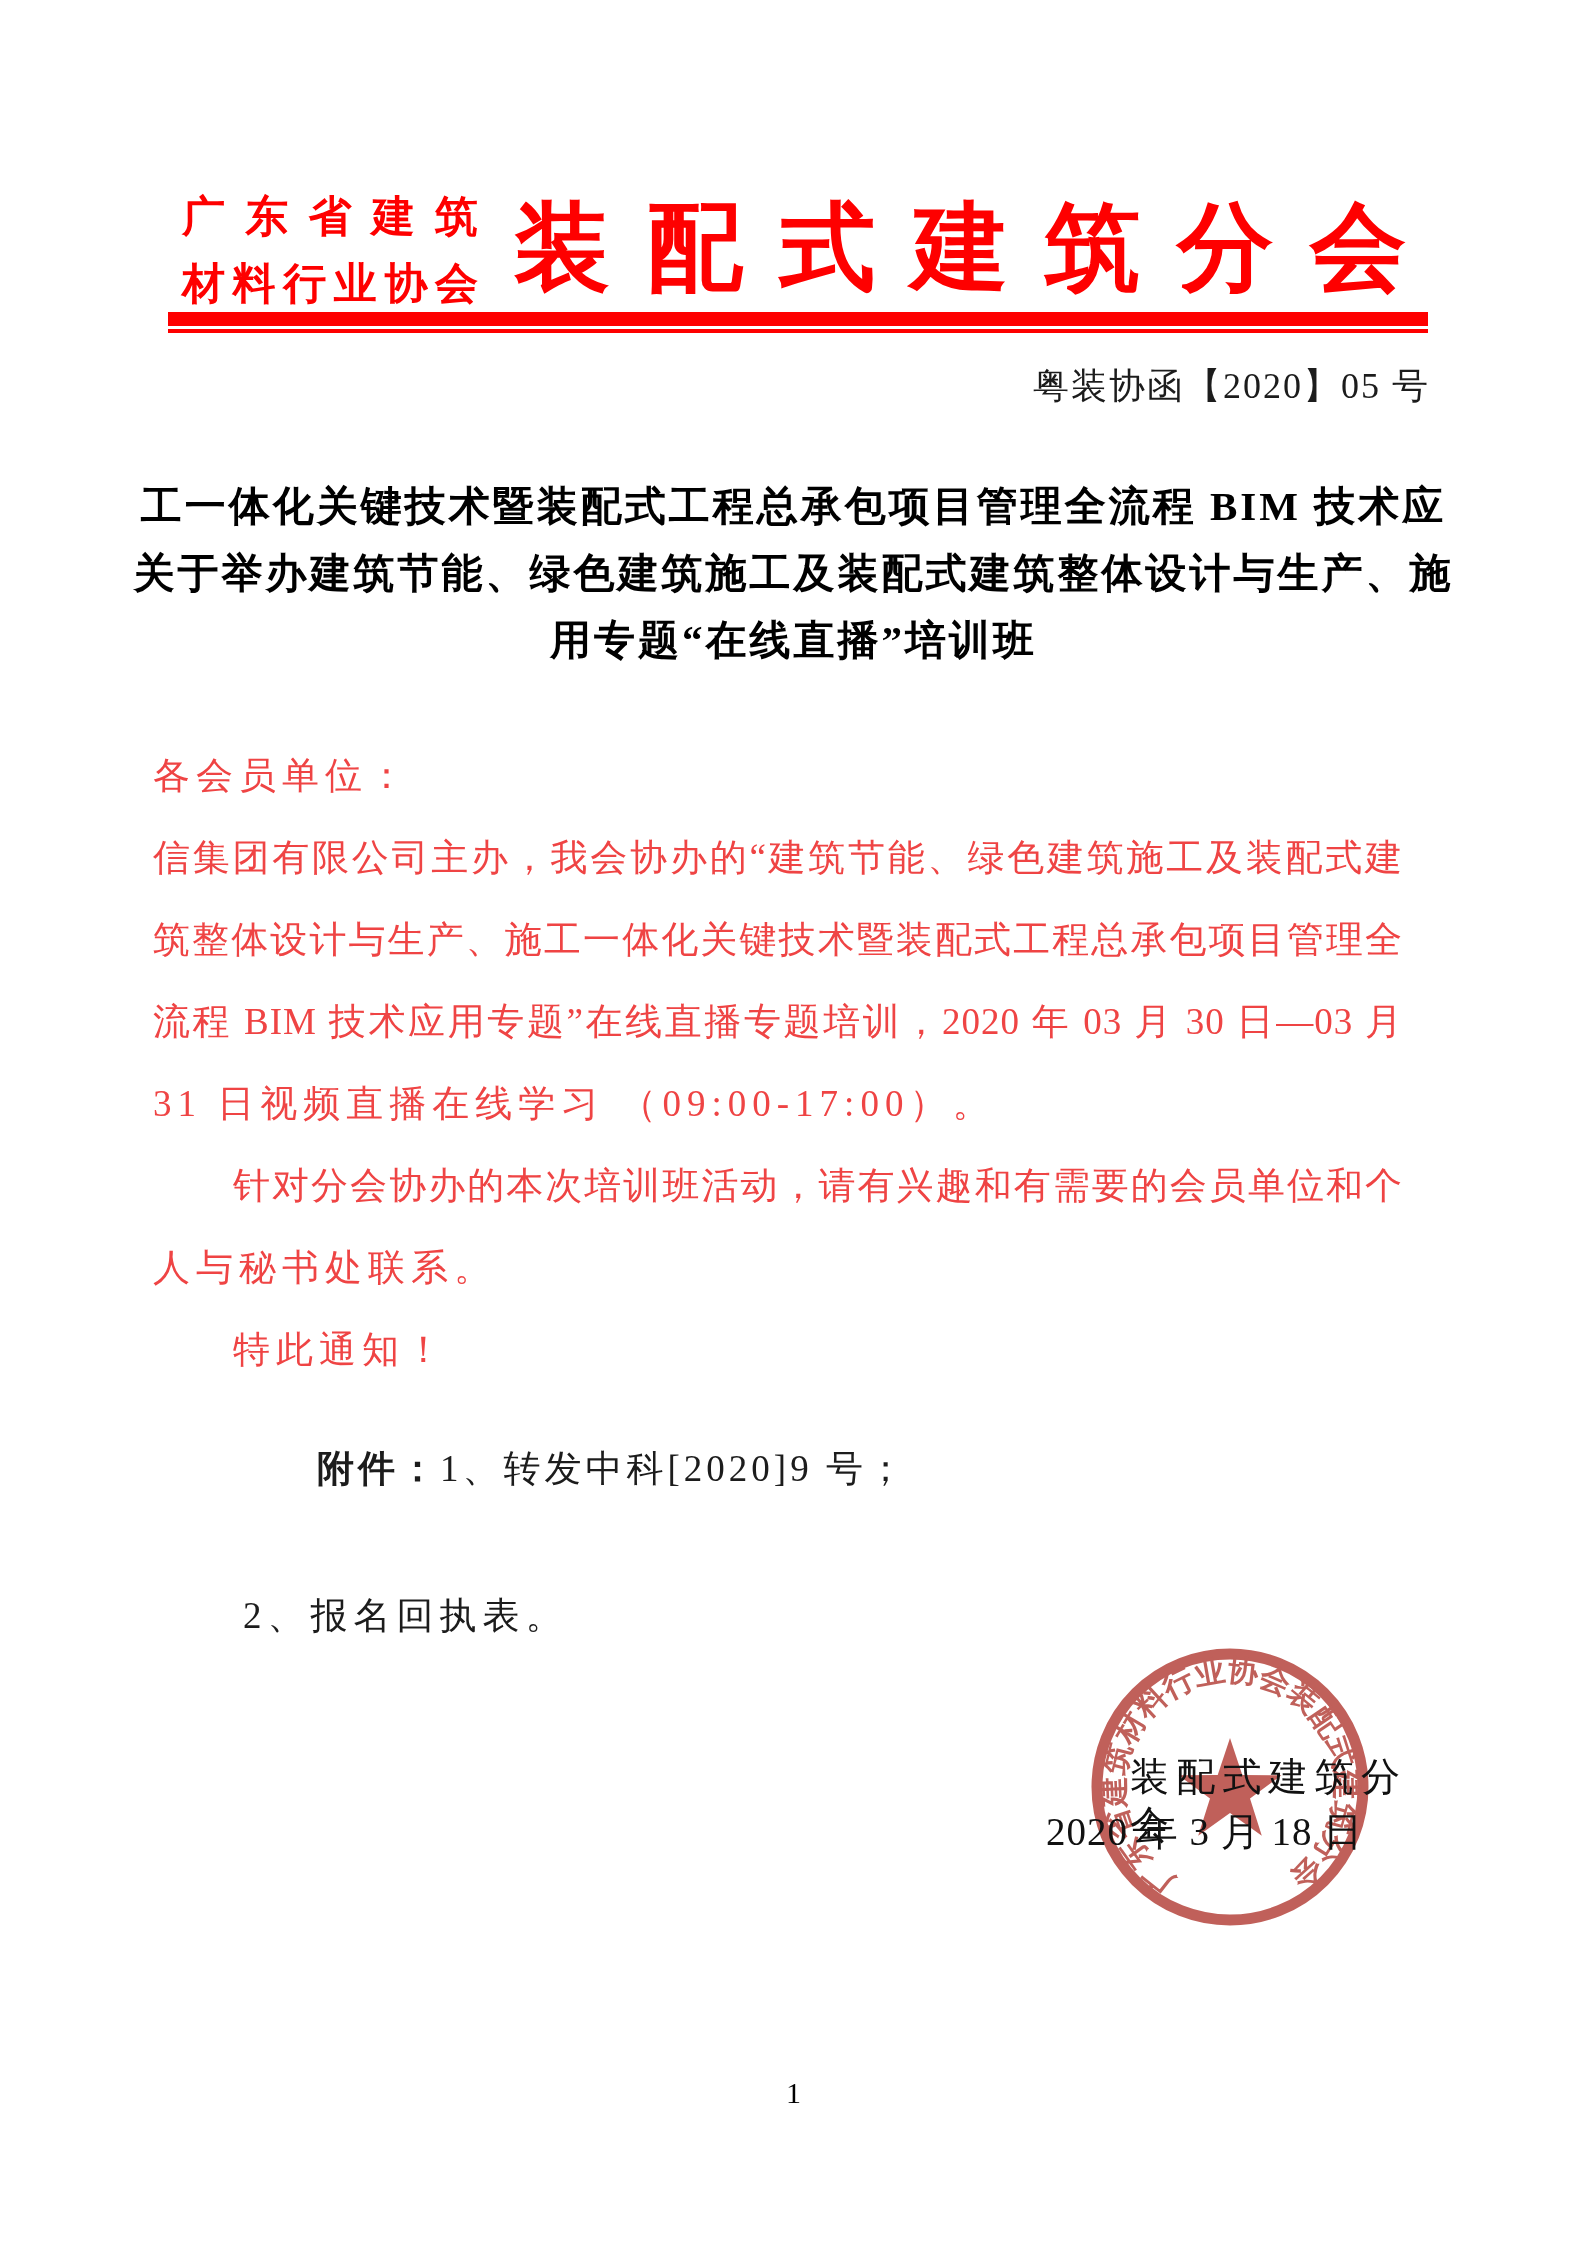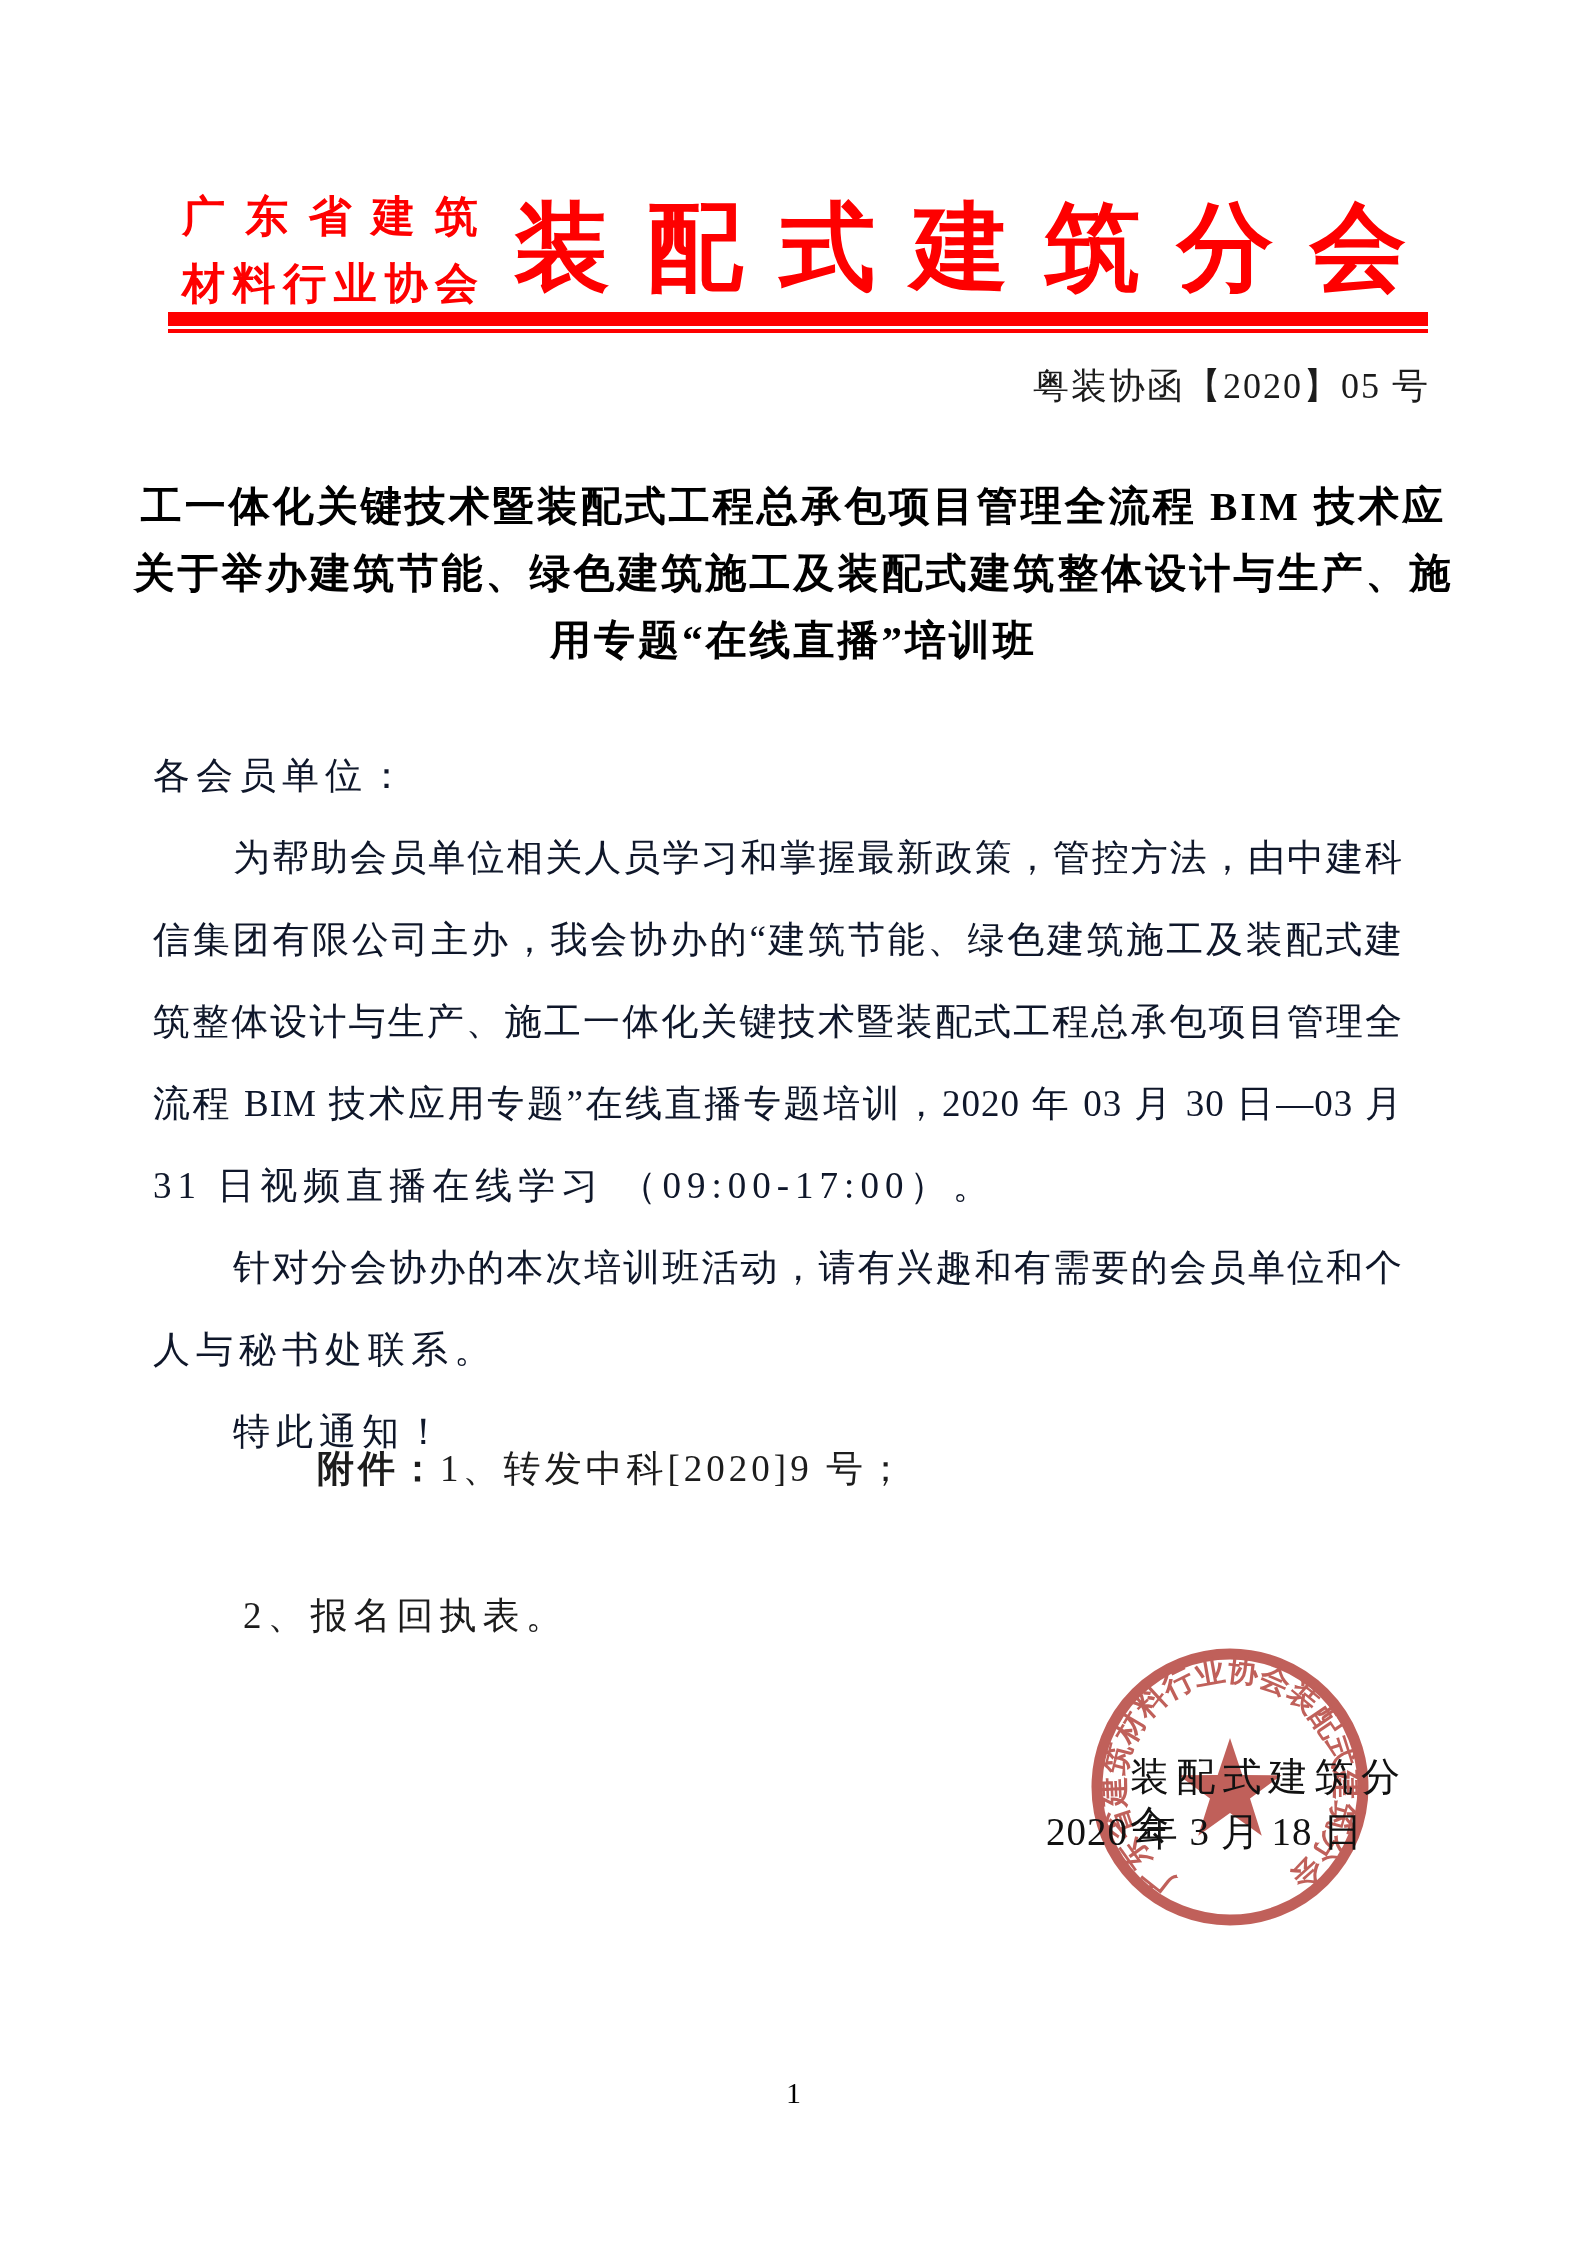--- a/index.html
+++ b/index.html
@@ -27,21 +27,21 @@
   .doc-number{
     position:absolute;top:364px;right:157px;font-size:36px;letter-spacing:2px;line-height:44px;
   }
   
   .title{
     position:absolute;left:75px;top:473px;width:1437px;text-align:center;
     font-weight:bold;font-size:41px;line-height:67px;letter-spacing:3px;color:#000;
   }
   
   .body-text{
-    position:absolute;left:153px;top:735px;width:1250px;font-size:37px;color:#0f172a;
+    position:absolute;left:153px;top:735px;width:1250px;font-size:37px;color:#ef4444;
   }
   .bline{height:82px;line-height:82px;white-space:normal;}
   .bline.plain{letter-spacing:6px;}
   .bline.indent{letter-spacing:6px;text-indent:80px;}
   .bline.just{text-align:justify;text-align-last:justify;letter-spacing:1px;}
   .bline.indent-just{text-align:justify;text-align-last:justify;letter-spacing:1px;text-indent:80px;}
   
   .attach-1{position:absolute;left:317px;top:1437px;font-size:37px;letter-spacing:4px;line-height:63px;}
   .attach-1 .lbl{font-weight:bold;}
   .attach-2{position:absolute;left:243px;top:1584px;font-size:37px;letter-spacing:6px;line-height:63px;}
@@ -69,21 +69,20 @@
   <div class="doc-number">粤装协函【2020】05 号</div>
 
   <div class="title">
     <div>工一体化关键技术暨装配式工程总承包项目管理全流程 BIM 技术应</div>
     <div>关于举办建筑节能、绿色建筑施工及装配式建筑整体设计与生产、施</div>
     <div>用专题“在线直播”培训班</div>
   </div>
 
   <div class="body-text">
       <div class="bline plain">各会员单位：</div>
-      <div class="bline indent-just">为帮助会员单位相关人员学习和掌握最新政策，管控方法，由中建科</div>
       <div class="bline just">信集团有限公司主办，我会协办的“建筑节能、绿色建筑施工及装配式建</div>
       <div class="bline just">筑整体设计与生产、施工一体化关键技术暨装配式工程总承包项目管理全</div>
       <div class="bline just">流程 BIM 技术应用专题”在线直播专题培训，2020 年 03 月 30 日—03 月</div>
       <div class="bline plain">31 日视频直播在线学习 （09:00-17:00）。</div>
       <div class="bline indent-just">针对分会协办的本次培训班活动，请有兴趣和有需要的会员单位和个</div>
       <div class="bline plain">人与秘书处联系。</div>
       <div class="bline indent">特此通知！</div>
     </div>
 
   <div class="attach-1">

